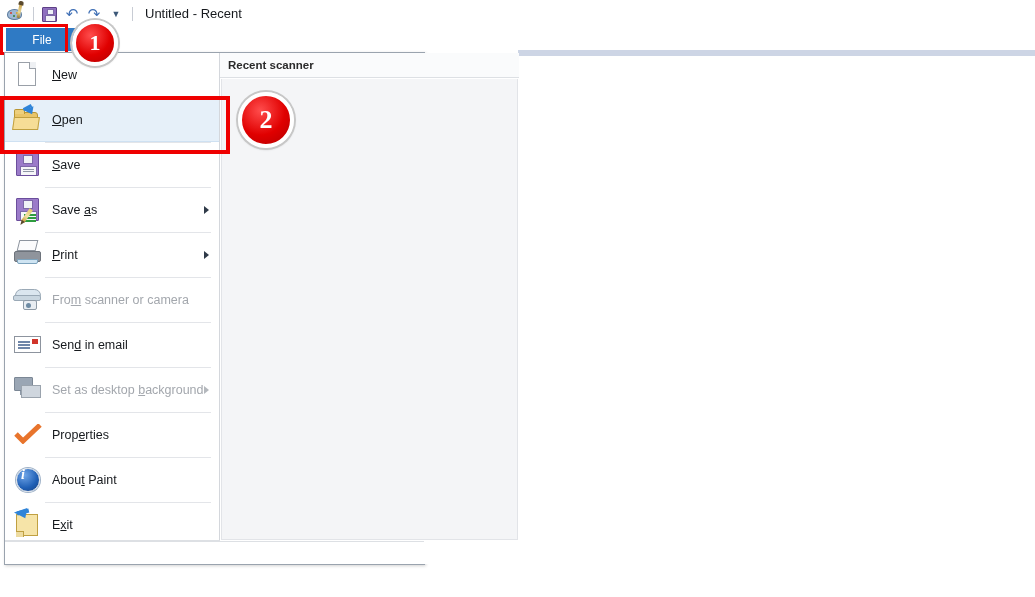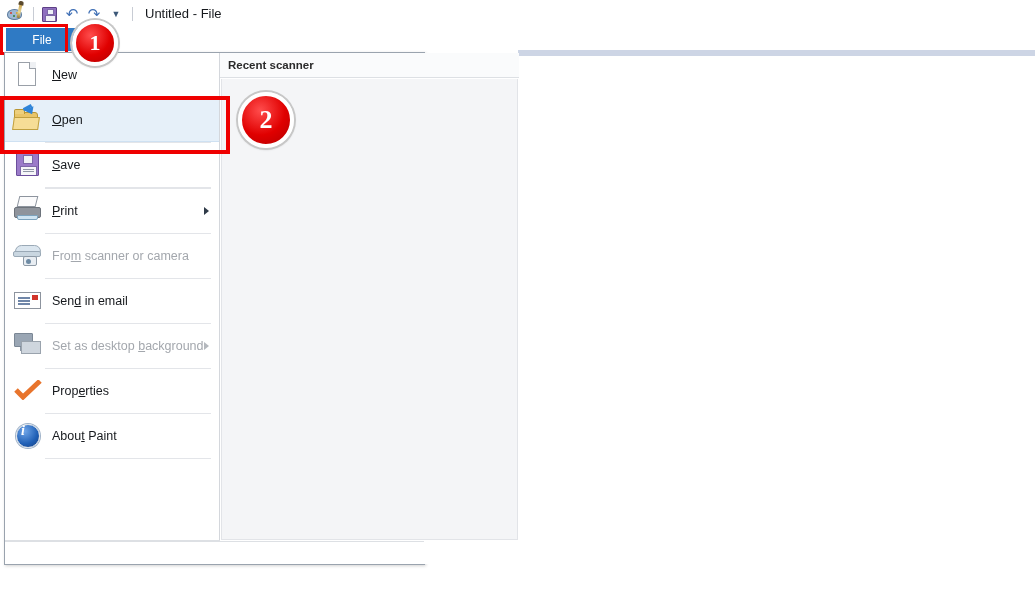--- a/index.html
+++ b/index.html
@@ -320,21 +320,21 @@
   </span>
 
   <span class="qat-icon ico-undo">↶</span>
 
   <span class="qat-icon ico-redo">↷</span>
 
   <span class="qat-icon ico-chev">▼</span>
 
   <span class="qat-sep"></span>
 
-  <span id="title-text">Untitled - File</span>
+  <span id="title-text">Untitled - Recent</span>
 </div>
 
 <div id="ribbon-strip"></div>
 <div id="right-white"></div>
 <div id="blue-band"></div>
 <div id="right-white2"></div>
 
 <div id="file-tab">
   <span>File</span>
 </div>
@@ -372,20 +372,35 @@
             <span class="lab">
               <i></i>
               <i></i>
             </span>
           </span>
       </span>
       <span class="mlabel"><span class="acc">S</span>ave</span>
     </div>
     <div class="msep"></div>
 
+    <div class="mrow">
+      <span class="mico i-save i-saveas">
+        <span class="body">
+            <span class="shut"></span>
+            <span class="lab glines">
+              <i></i>
+              <i></i>
+              <i></i>
+            </span>
+          </span>
+        <span class="pencil"></span>
+      </span>
+      <span class="mlabel">Save <span class="acc">a</span>s</span>
+      <span class="arrow"></span>
+    </div>
     <div class="msep"></div>
 
     <div class="mrow">
       <span class="mico i-print">
         <span class="top"></span>
           <span class="base"></span>
           <span class="tray"></span>
       </span>
       <span class="mlabel"><span class="acc">P</span>rint</span>
       <span class="arrow"></span>
@@ -438,20 +453,29 @@
 
     <div class="mrow">
       <span class="mico i-about">
         <span class="circ"></span>
           <span class="ii">i</span>
       </span>
       <span class="mlabel">Abou<span class="acc">t</span> Paint</span>
     </div>
     <div class="msep"></div>
 
+    <div class="mrow">
+      <span class="mico i-exit">
+        <span class="fold"></span>
+          <span class="foldc"></span>
+        <span class="arrstem"></span>
+          <span class="arr"></span>
+      </span>
+      <span class="mlabel">E<span class="acc">x</span>it</span>
+    </div>
 
     <div id="menu-bottom-strip"></div>
   </div>
 
   <div id="recent-col">
     <div id="recent-header">Recent scanner</div>
     <div id="recent-body"></div>
   </div>
 
   <div id="backstage-footer"></div>

